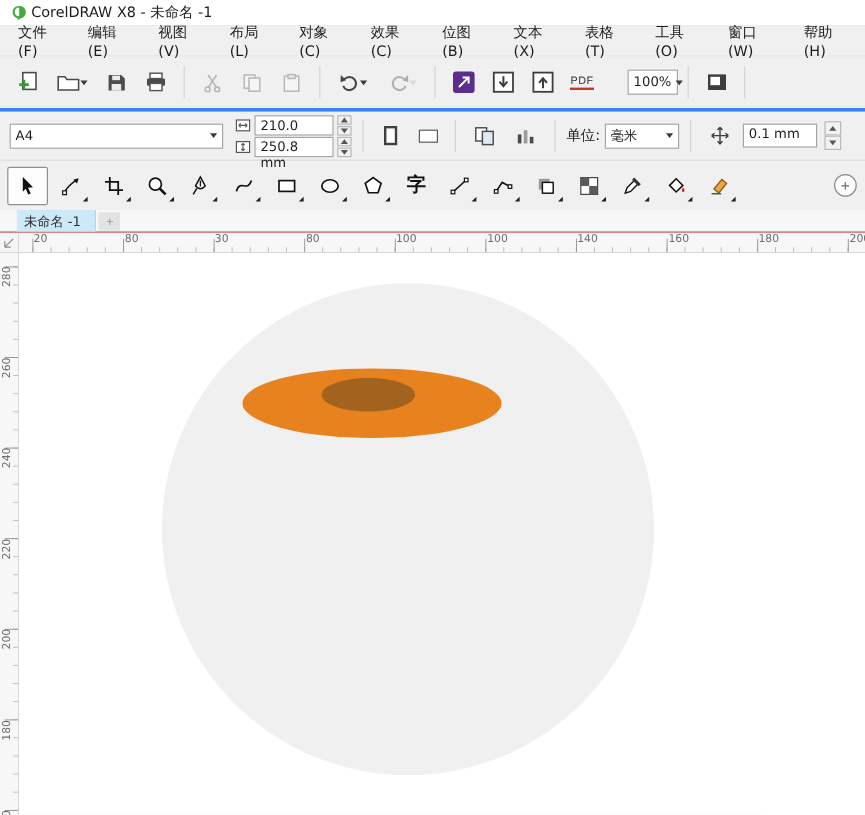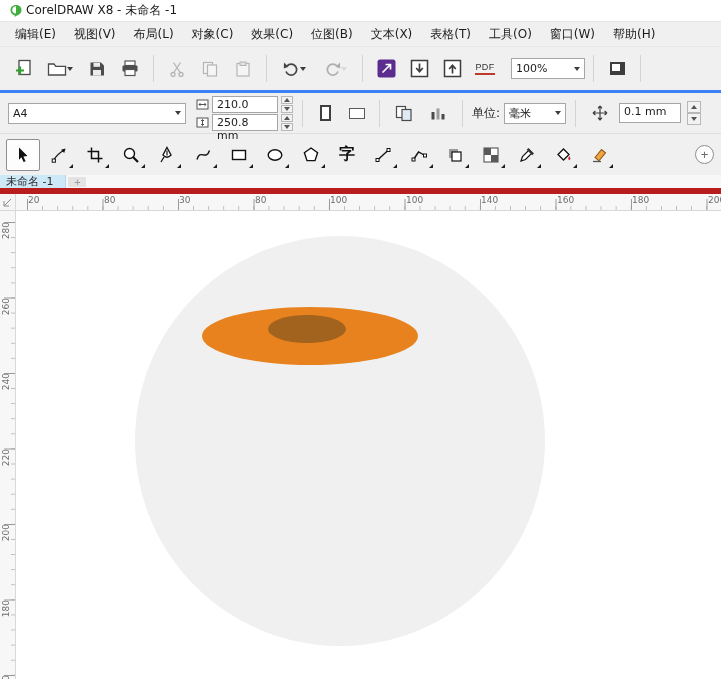--- a/index.html
+++ b/index.html
@@ -15,41 +15,41 @@
   .toolboxbar { height:42px; padding:0 6px; gap:2px; border-top:1px solid #dedede; }
   .tbtn { border:none; background:transparent; width:30px; height:30px; display:flex; align-items:center; justify-content:center; border-radius:2px; position:relative; }
   .wide { width:38px; }
   .vsep { width:1px; height:27px; background:#d4d4d4; margin:0 5px; }
   .caret-d { width:0; height:0; border-left:3px solid transparent; border-right:3px solid transparent; border-top:4px solid #3c3c3c; }
   .caret-gray { border-top-color:#b5b5b5; }
   .grayed { opacity:.38; }
   .pdf-txt { font-size:9px; font-weight:normal; color:#333; letter-spacing:.4px; border-bottom:2px solid #c03a2b; padding-bottom:1px; }
   .combo { display:flex; align-items:center; background:#fff; border:1px solid #a6a6a6; height:21px; padding:0 4px; gap:4px; }
   .combo .val { flex:1; font-size:11px; white-space:nowrap; }
-  .zoom-combo { width:74px; margin-left:8px; }
+  .zoom-combo { width:42px; margin-left:20px; }
   .a4-combo { width:178px; }
   .units-combo { width:62px; }
   .dim-block { display:flex; flex-direction:column; gap:1px; margin-left:6px; }
   .dim-row { display:flex; align-items:center; gap:3px; }
   .dim-input { width:66px; height:17px; background:#fff; border:1px solid #a6a6a6; font-size:11px; padding:1px 4px; }
   .sp-btn { width:12px; height:8px; border:1px solid #b8b8b8; background:#f2f2f2; display:flex; align-items:center; justify-content:center; }
   .tri-u { width:0;height:0;border-left:3px solid transparent;border-right:3px solid transparent;border-bottom:4px solid #555; }
   .tri-d { width:0;height:0;border-left:3px solid transparent;border-right:3px solid transparent;border-top:4px solid #555; }
   .spcol { display:flex; flex-direction:column; gap:1px; }
   .orient { width:27px; height:27px; display:flex; align-items:center; justify-content:center; background:transparent; border:none; border-radius:2px; }
   .orient .p { width:11px; height:16px; border:2px solid #3f3f3f; background:#fff; }
   .orient .l { width:16px; height:11px; border:1px solid #5a5a5a; background:#fff; }
   .big-sp { display:flex; flex-direction:column; margin-left:2px; }
   .big-sp .sp-btn { width:14px; height:12px; }
   .tool { border:none; background:transparent; width:34px; height:32px; display:flex; align-items:center; justify-content:center; position:relative; border-radius:2px; }
   .tool.active { border:1px solid #8f8f8f; background:#fdfdfd; }
   .tool.fly::after { content:""; position:absolute; right:3px; bottom:3px; width:0; height:0; border-left:4px solid transparent; border-bottom:4px solid #1e1e1e; }
   .txt-tool { font-size:16px; font-weight:bold; color:#111; }
   .plus-circle { margin-left:auto; margin-right:1px; width:19px; height:19px; border-radius:50%; border:1px solid #8e8e8e; background:#fdfdfd; color:#6b6b6b; display:flex; align-items:center; justify-content:center; font-size:13px; line-height:1; }
-  .tabsrow { height:19px; display:flex; align-items:stretch; background:#f7f7f7; border-bottom:6px solid #b91c1c; }
+  .tabsrow { height:19px; display:flex; align-items:stretch; background:#f7f7f7; border-bottom:1px solid #b91c1c;padding-left:14px; }
   .doc-tab { background:#cde9f8; padding:0 12px 0 6px; font-size:11px; display:flex; align-items:center; color:#2b2b2b; border-right:1px solid #b8d6e8; }
   .new-tab { width:18px; margin:2px 0 1px 2px; background:#e3e3e3; color:#9a9a9a; display:flex; align-items:center; justify-content:center; font-size:11px; border:none; }
   .main { position:relative; height:485px; background:#fff; }
   .corner { position:absolute; left:0; top:0; width:16px; height:17px; background:#f5f5f5; border-right:1px solid #d8d8d8; border-bottom:1px solid #d8d8d8; display:flex; align-items:center; justify-content:center; }
   .hruler { position:absolute; left:16px; right:0; top:0; height:17px; background:#f7f7f7; border-bottom:1px solid #d8d8d8;
     background-image:linear-gradient(90deg,#9a9a9a 0 1px,transparent 1px),linear-gradient(90deg,#bdbdbd 0 1px,transparent 1px);
     background-size:75.5px 11px,15.1px 4px; background-repeat:repeat-x,repeat-x; background-position:11px bottom,11px bottom; }
   .hr-num { position:absolute; top:1px; font-size:9px; color:#6e6e6e; }
   .vruler { position:absolute; left:0; top:17px; bottom:0; width:16px; background:#f7f7f7; border-right:1px solid #d8d8d8;
     background-image:linear-gradient(#9a9a9a 0 1px,transparent 1px),linear-gradient(#bdbdbd 0 1px,transparent 1px);
@@ -67,20 +67,21 @@
     <span>
       <svg width="14" height="14" viewBox="0 0 14 14">
           <path d="M7 1 C3.5 1 1.5 3.5 1.5 6 C1.5 9 4 11 6 11.5 L5.5 13 L8 11.5 C10.5 11 12.5 8.8 12.5 6 C12.5 3.3 10.4 1 7 1 Z" fill="#3fae3c"></path>
           <path d="M7 2.3 C4.8 2.3 3.2 4 3.2 6 C3.2 8 4.8 9.6 7 9.6 Z" fill="#fff"></path>
         </svg>
     </span>
     <span class="title-text">CorelDRAW X8 - 未命名 -1</span>
   </div>
 
   <div class="menubar">
+    <span class="menu-item">文件(F)</span>
     <span class="menu-item">编辑(E)</span>
     <span class="menu-item">视图(V)</span>
     <span class="menu-item">布局(L)</span>
     <span class="menu-item">对象(C)</span>
     <span class="menu-item">效果(C)</span>
     <span class="menu-item">位图(B)</span>
     <span class="menu-item">文本(X)</span>
     <span class="menu-item">表格(T)</span>
     <span class="menu-item">工具(O)</span>
     <span class="menu-item">窗口(W)</span>

